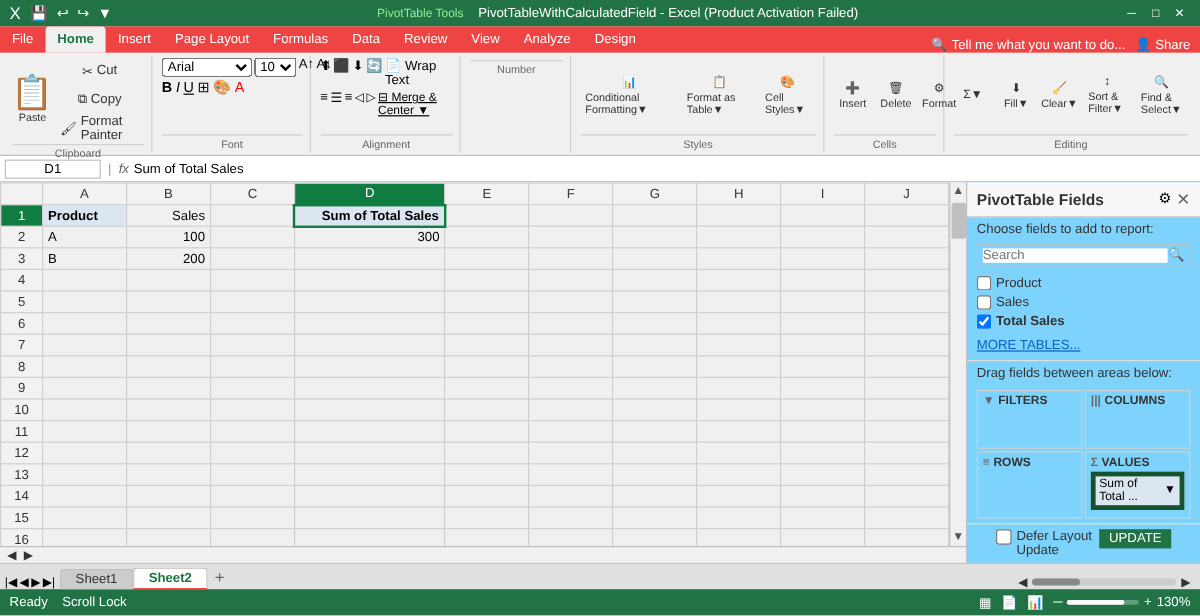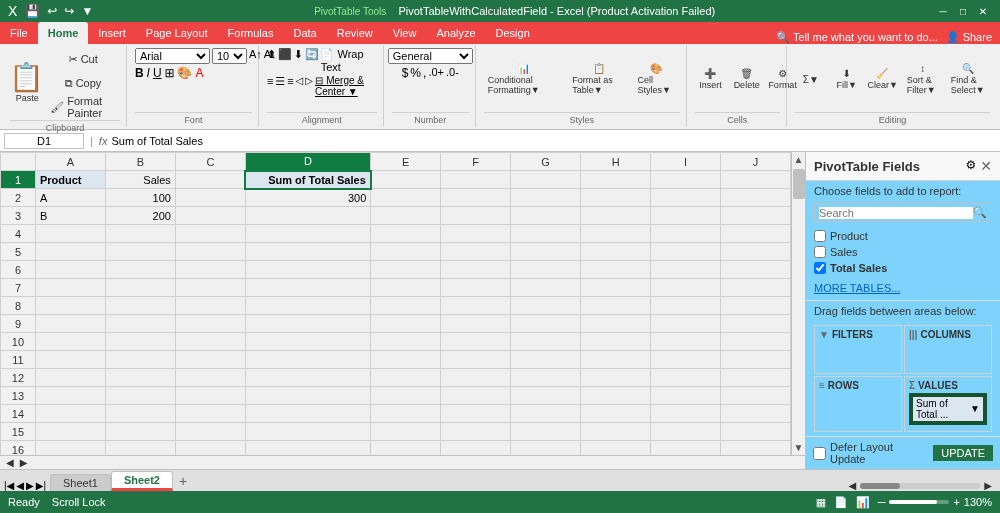--- a/index.html
+++ b/index.html
@@ -186,23 +186,23 @@
       background: #dce6f1;
       border: 4px solid #14532d;
       padding: 1px 3px;
       font-size: 10px;
       display: flex;
       align-items: center;
       justify-content: space-between;
       margin-top: 2px;
     }
     .pivot-defer {
-      padding: 4px 7px;
-      display: flex;
-      align-items: center;
+      padding: 4px 24px;
+      display: flex;
+      align-items: flex-start;
       gap: 4px;
       border-top: 1px solid #e0e0e0;
     }
     .pivot-defer-label { font-size: 11px; color: #333; }
     .pivot-update-btn {
       margin-left: auto;
       background: #217346;
       color: white;
       border: none;
       padding: 2px 8px;
@@ -227,21 +227,21 @@
     .sheet-tab {
       padding: 2px 12px;
       font-size: 11px;
       cursor: pointer;
       border: 1px solid #c0c0c0;
       border-bottom: none;
       background: #ccc;
       color: #333;
       border-radius: 3px 3px 0 0;
     }
-    .sheet-tab.active { background: white; color: #217346; font-weight: 600; border-bottom: 3px solid #ef4444; }
+    .sheet-tab.active { background: white; color: #217346; font-weight: 600; border-bottom: 1px solid #ef4444; }
     .sheet-add-btn { padding: 2px 6px; cursor: pointer; font-size: 14px; color: #666; }
     .scroll-btn { font-size: 10px; color: #333; cursor: pointer; padding: 0 2px; }
 
     
     .v-scrollbar {
       width: 14px;
       background: #f0f0f0;
       border-left: 1px solid #c0c0c0;
       display: flex;
       flex-direction: column;
@@ -371,30 +371,20 @@
         <span style="cursor:pointer;">≡</span>
         <span style="cursor:pointer; font-size:10px;">◁</span>
         <span style="cursor:pointer; font-size:10px;">▷</span>
         <span style="cursor:pointer; font-size:10px;text-decoration:underline;">⊟ Merge &amp; Center ▼</span>
       </div>
     </div>
     <div class="ribbon-group-label">Alignment</div>
   </div>
 
   <div class="ribbon-group" style="min-width:90px;">
-    <div class="ribbon-group-content" style="flex-direction:column; gap:2px;">
-      <select style="font-size:11px; width:85px;"><option>General</option></select>
-      <div style="display:flex; gap:2px;">
-        <span style="cursor:pointer; font-size:12px;">$</span>
-        <span style="cursor:pointer; font-size:12px;">%</span>
-        <span style="cursor:pointer; font-size:12px;">,</span>
-        <span style="cursor:pointer; font-size:11px;">.0+</span>
-        <span style="cursor:pointer; font-size:11px;">.0-</span>
-      </div>
-    </div>
     <div class="ribbon-group-label">Number</div>
   </div>
 
   <div class="ribbon-group" style="min-width:100px;">
     <div class="ribbon-group-content" style="gap:3px;">
       <div class="ribbon-btn">
         <span>📊</span>
         <span style="font-size:9px;">Conditional Formatting▼</span>
       </div>
       <div class="ribbon-btn">

